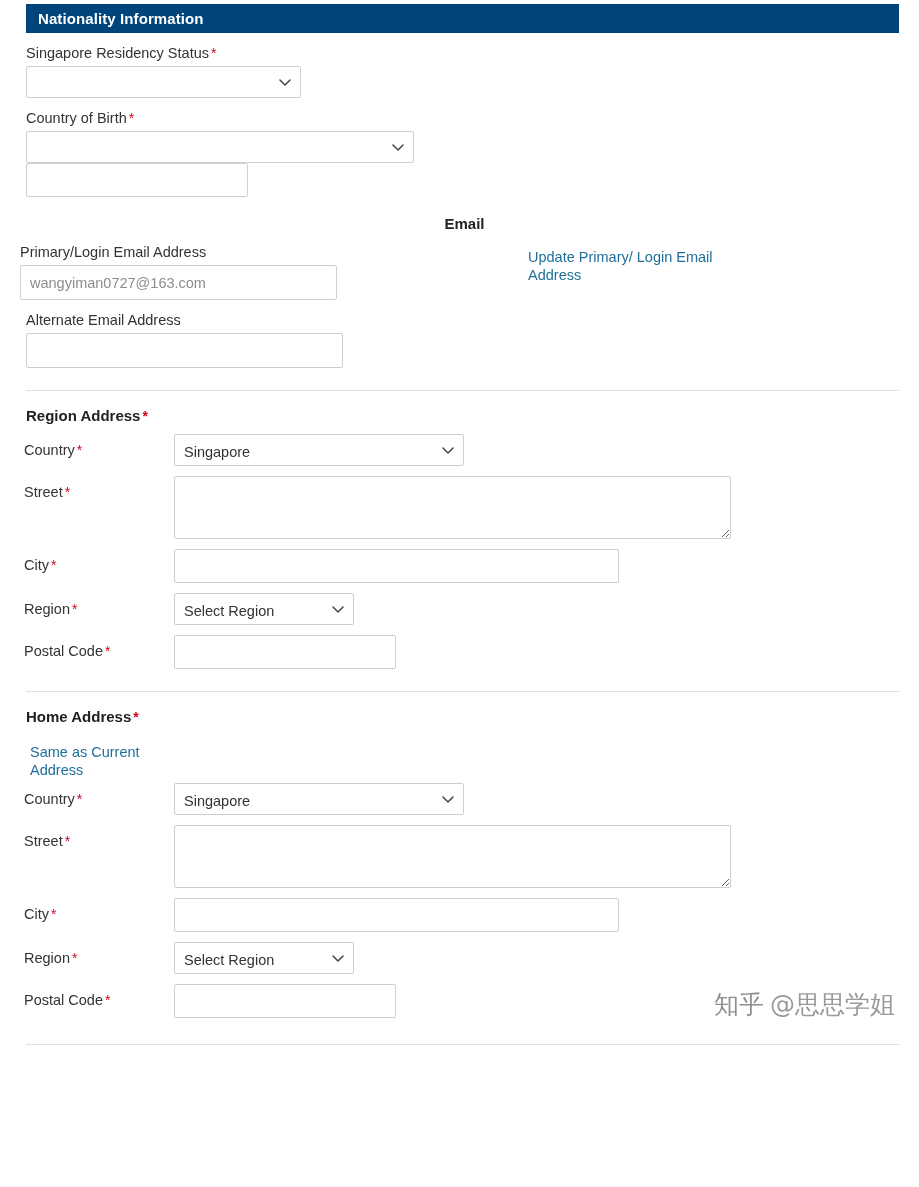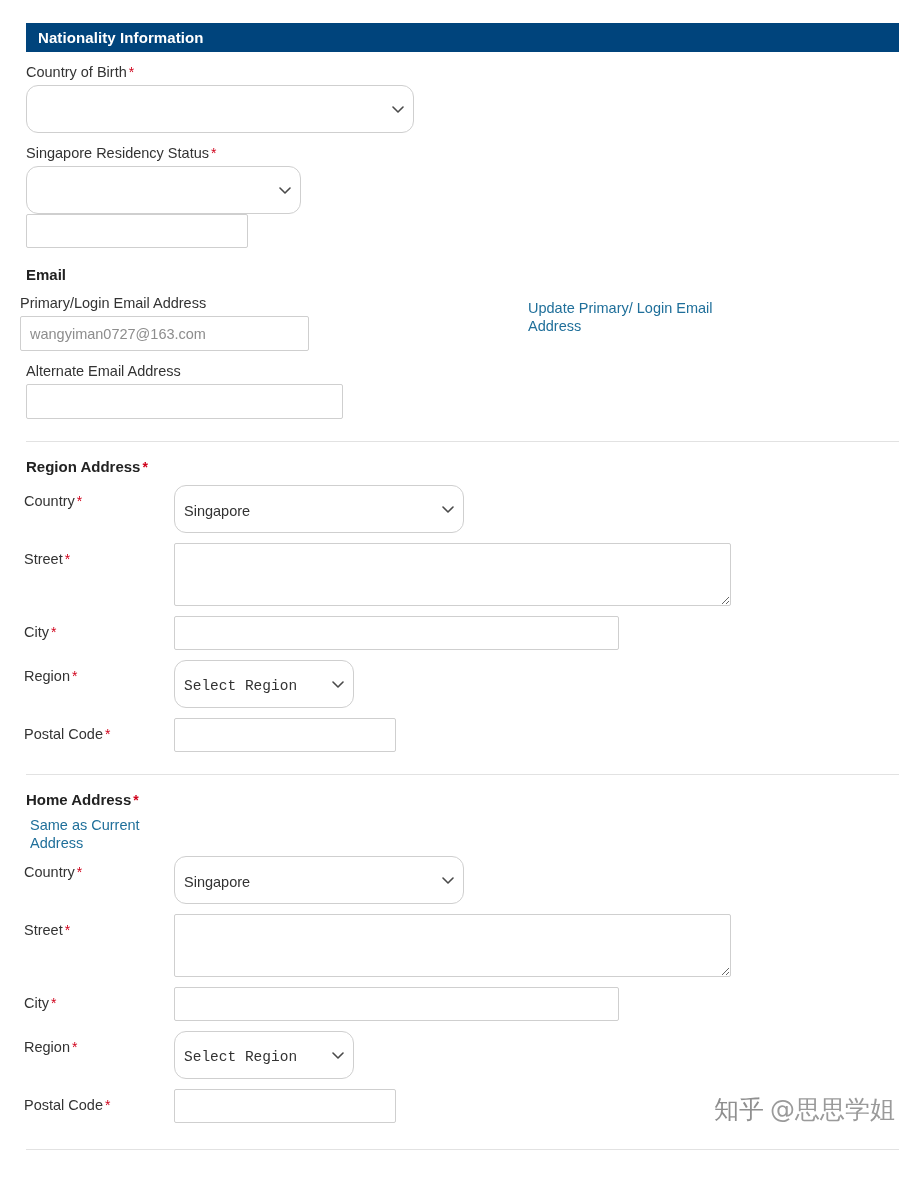--- a/index.html
+++ b/index.html
@@ -23,21 +23,21 @@
   
   .section-bar {
     background: #00447c;
     color: #ffffff;
     font-size: 15px;
     font-weight: bold;
     padding: 6px 0 6px 12px;
     margin: 0 20px 0 26px;
     letter-spacing: 0.1px;
   }
-  .bar-wrap { padding-top: 23px; }
+  .bar-wrap { padding-top: 4px; }
   
   .field-block {
     margin: 0 0 0 26px;
   }
   .label {
     font-size: 14.5px;
     color: #333333;
     margin: 12px 0 5px 0;
     display: block;
   }
@@ -49,27 +49,26 @@
   .sel, .txt, .ta {
     border: 1px solid #cfcfcf;
     background: #ffffff;
     font-family: "Liberation Sans", sans-serif;
     font-size: 14.5px;
     color: #333333;
     border-radius: 2px;
     outline: none;
   }
   .sel {
-    height: 48px;
+    height: 32px;
     padding: 4px 30px 0 9px;
     appearance: none;
     -webkit-appearance: none;
     background-image: none;
     position: relative;
-    border-radius: 12px;
   }
   .selwrap {
     position: relative;
     display: inline-block;
     vertical-align: top;
   }
   .selwrap .chev {
     position: absolute;
     right: 11px;
     top: 50%;
@@ -88,41 +87,42 @@
   
   .w-cob { width: 388px; }
   .w-res { width: 275px; }
   .w-pass { width: 222px; }
   
   .subhead {
     font-size: 15px;
     font-weight: bold;
     color: #222222;
     margin: 18px 16px 0 26px;
+    text-align: center;
   }
   .email-row {
     display: flex;
     margin: 0 0 0 20px;
     align-items: flex-start;
   }
   .email-left { width: 508px; }
   .email-right {
     padding-top: 16px;
   }
   .link {
     color: #1f6f9a;
     font-size: 14.5px;
     text-decoration: none;
     line-height: 1.25;
     cursor: pointer;
     display: inline-block;
     max-width: 215px;
   }
   .email-input {
-    width: 289px;
+    width: 317px;
     height: 35px;
     color: #9b9b9b;
   }
   .email-input.filled { color: #8d8d8d; }
   .alt-input { width: 317px; height: 35px; }
   
   .divider {
     border-top: 1px solid #e2e2e2;
     margin: 22px 20px 0 26px;
   }
@@ -142,24 +142,24 @@
   .addr-label {
     width: 150px;
     font-size: 14.5px;
     color: #333333;
     padding-top: 8px;
     flex: 0 0 150px;
   }
   .w-country { width: 290px; }
   .w-street { width: 557px; height: 63px; }
   .w-city { width: 445px; }
-  .w-region { width: 180px; font-family: Liberation Mono, monospace; }
+  .w-region { width: 180px; }
   .w-postal { width: 222px; }
   .same-link {
-    margin: 8px 0 0 30px;
+    margin: 18px 0 0 30px;
   }
   .same-link .link { max-width: 130px; }
   
   .watermark {
     position: absolute;
     right: 24px;
     bottom: 24px;
     font-size: 25px;
     color: #9a9a9a;
     font-family: "DejaVu Sans", sans-serif;
@@ -174,37 +174,37 @@
 </head>
 <body>
 
 <div class="page">
 
   <div class="bar-wrap">
     <div class="section-bar">Nationality Information</div>
   </div>
 
   <div class="field-block">
+    <span class="label"><span>Singapore Residency Status</span><span class="req">*</span></span>
+    <span class="selwrap">
+      <select class="sel w-res">
+        <option></option>
+      </select>
+      <span class="chev">
+        <svg viewBox="0 0 12 8" width="12" height="8">
+            <path d="M1 1.5 L6 6.5 L11 1.5" fill="none" stroke="#4a4a4a" stroke-width="1.6" stroke-linecap="round" stroke-linejoin="round"></path>
+          </svg>
+      </span>
+    </span>
+  </div>
+
+  <div class="field-block">
     <span class="label"><span>Country of Birth</span><span class="req">*</span></span>
     <span class="selwrap">
       <select class="sel w-cob">
-        <option></option>
-      </select>
-      <span class="chev">
-        <svg viewBox="0 0 12 8" width="12" height="8">
-            <path d="M1 1.5 L6 6.5 L11 1.5" fill="none" stroke="#4a4a4a" stroke-width="1.6" stroke-linecap="round" stroke-linejoin="round"></path>
-          </svg>
-      </span>
-    </span>
-  </div>
-
-  <div class="field-block">
-    <span class="label"><span>Singapore Residency Status</span><span class="req">*</span></span>
-    <span class="selwrap">
-      <select class="sel w-res">
         <option></option>
       </select>
       <span class="chev">
         <svg viewBox="0 0 12 8" width="12" height="8">
             <path d="M1 1.5 L6 6.5 L11 1.5" fill="none" stroke="#4a4a4a" stroke-width="1.6" stroke-linecap="round" stroke-linejoin="round"></path>
           </svg>
       </span>
     </span>
   </div>
 

